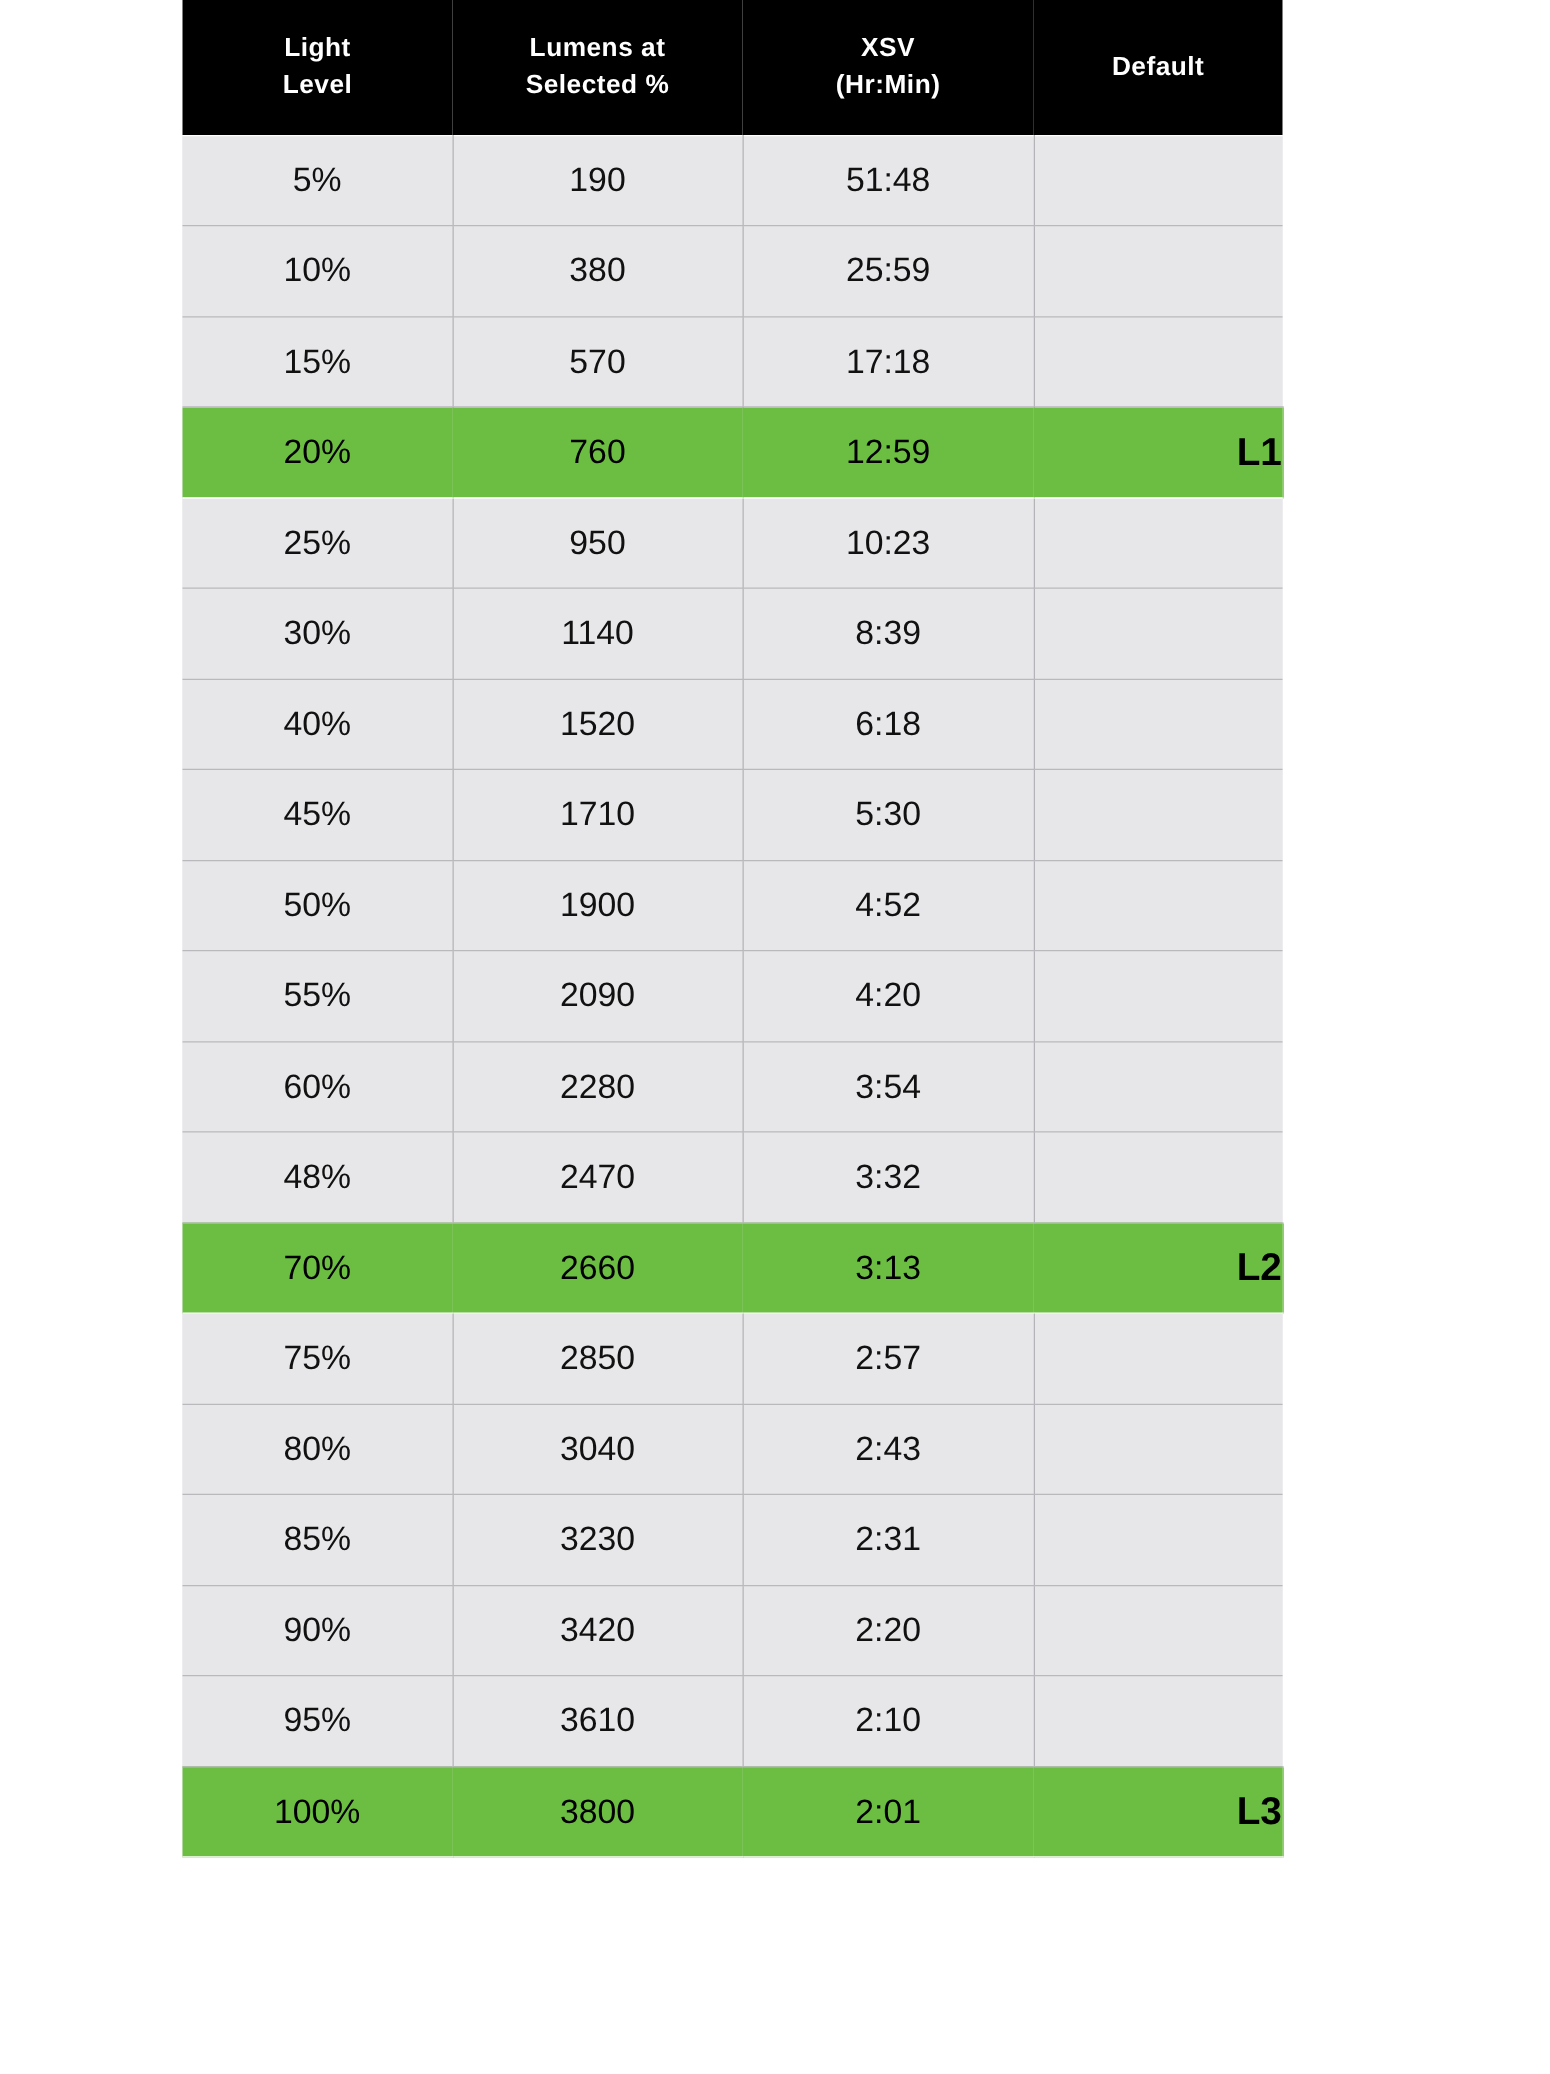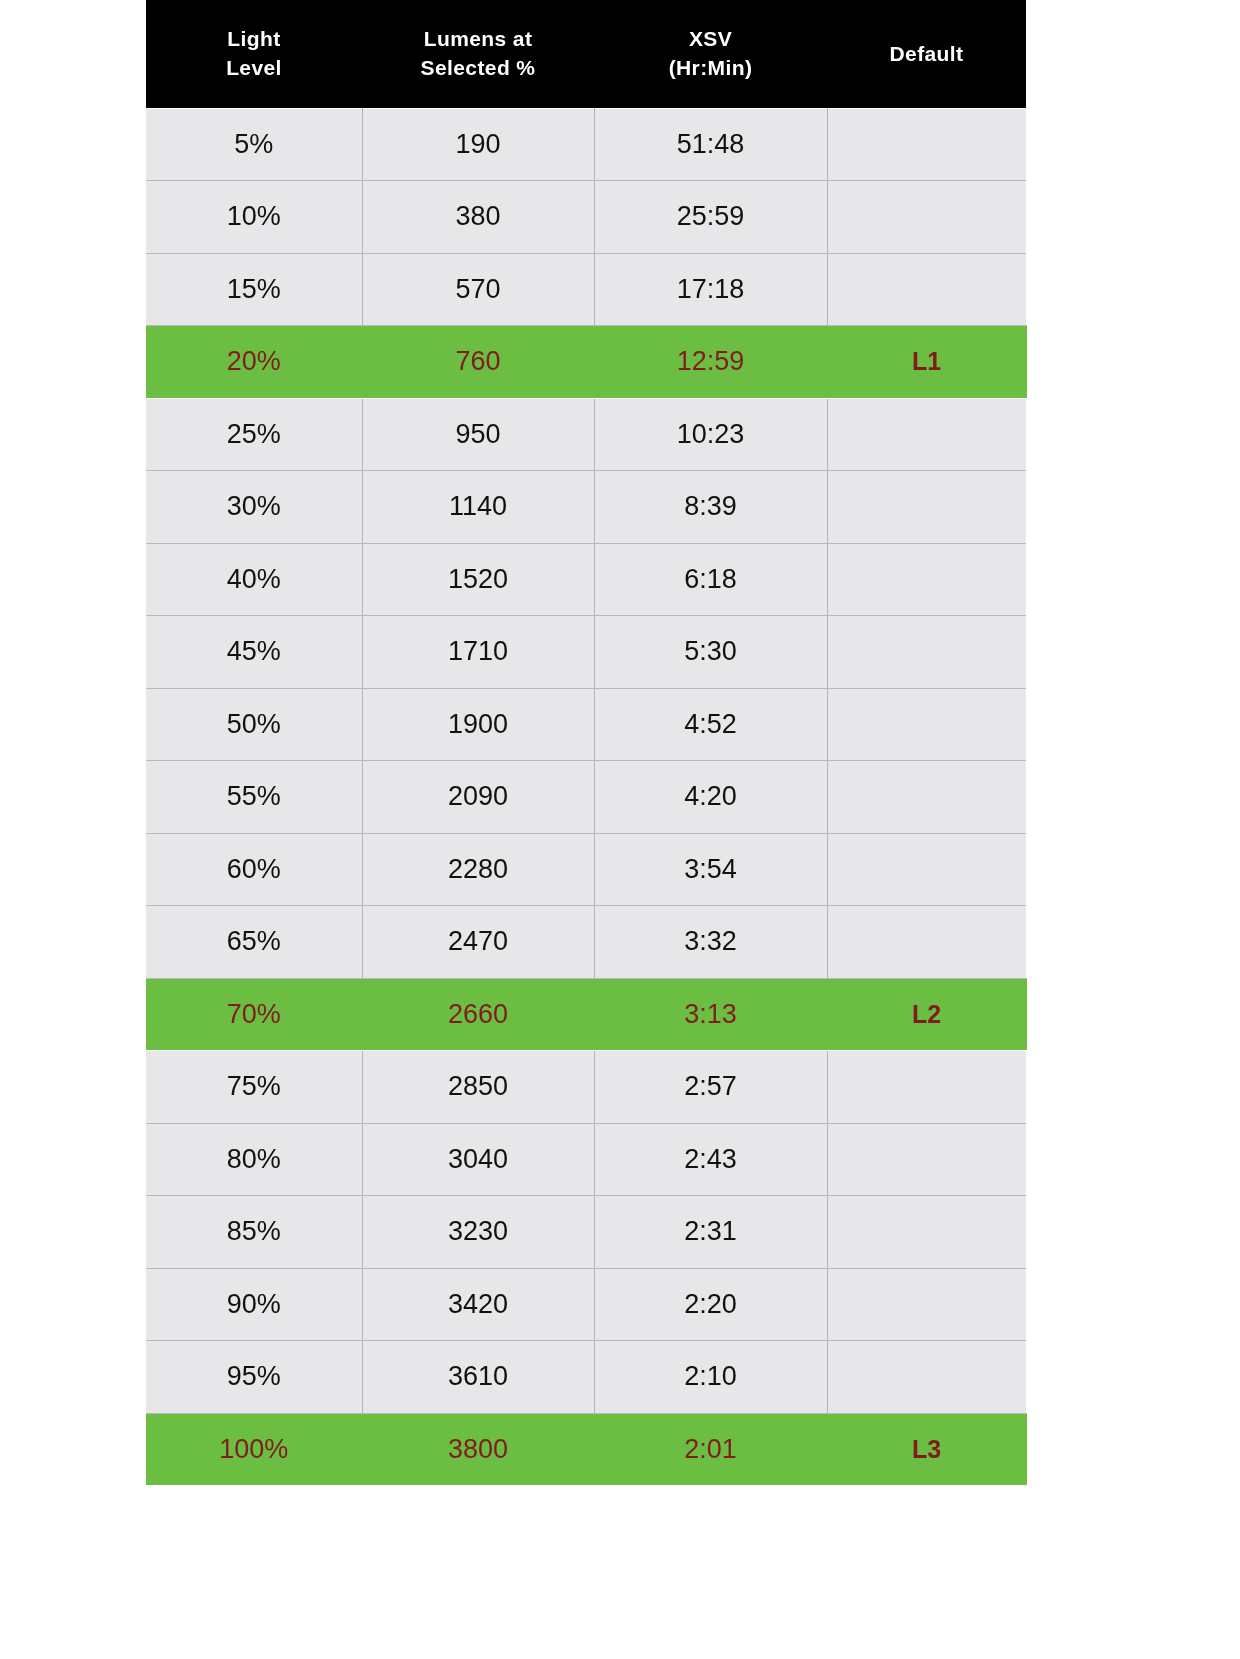--- a/index.html
+++ b/index.html
@@ -67,25 +67,26 @@
     border-right: 1px solid #b4b4b8;
   }
   tbody tr.data-row td:last-child {
     border-right: 0;
   }
   tbody tr.data-row.highlight td {
     background: #6cbe42;
     border-top: 1px solid #ffffff;
     border-bottom: 1px solid #ffffff;
     border-right: 1px solid #6cbe42;
-    color: #7f1d1d;
+    color: #000000;
   }
   tbody tr.data-row.highlight td.col-default {
     font-weight: 700;
-    font-size: 25px;
+    font-size: 31px;
+    text-align: right;
   }
   tbody tr.data-row td.col-default {
     font-weight: 700;
     font-size: 25px;
   }
 </style>
 </head>
 <body>
 
 <div id="table-wrap">
@@ -176,21 +177,21 @@
           <td class="col-xsv">4:20</td>
           <td class="col-default"></td>
         </tr>
         <tr class="data-row">
           <td class="col-light-level">60%</td>
           <td class="col-lumens">2280</td>
           <td class="col-xsv">3:54</td>
           <td class="col-default"></td>
         </tr>
         <tr class="data-row">
-          <td class="col-light-level">65%</td>
+          <td class="col-light-level">48%</td>
           <td class="col-lumens">2470</td>
           <td class="col-xsv">3:32</td>
           <td class="col-default"></td>
         </tr>
         <tr class="data-row highlight">
           <td class="col-light-level">70%</td>
           <td class="col-lumens">2660</td>
           <td class="col-xsv">3:13</td>
           <td class="col-default">L2</td>
         </tr>

